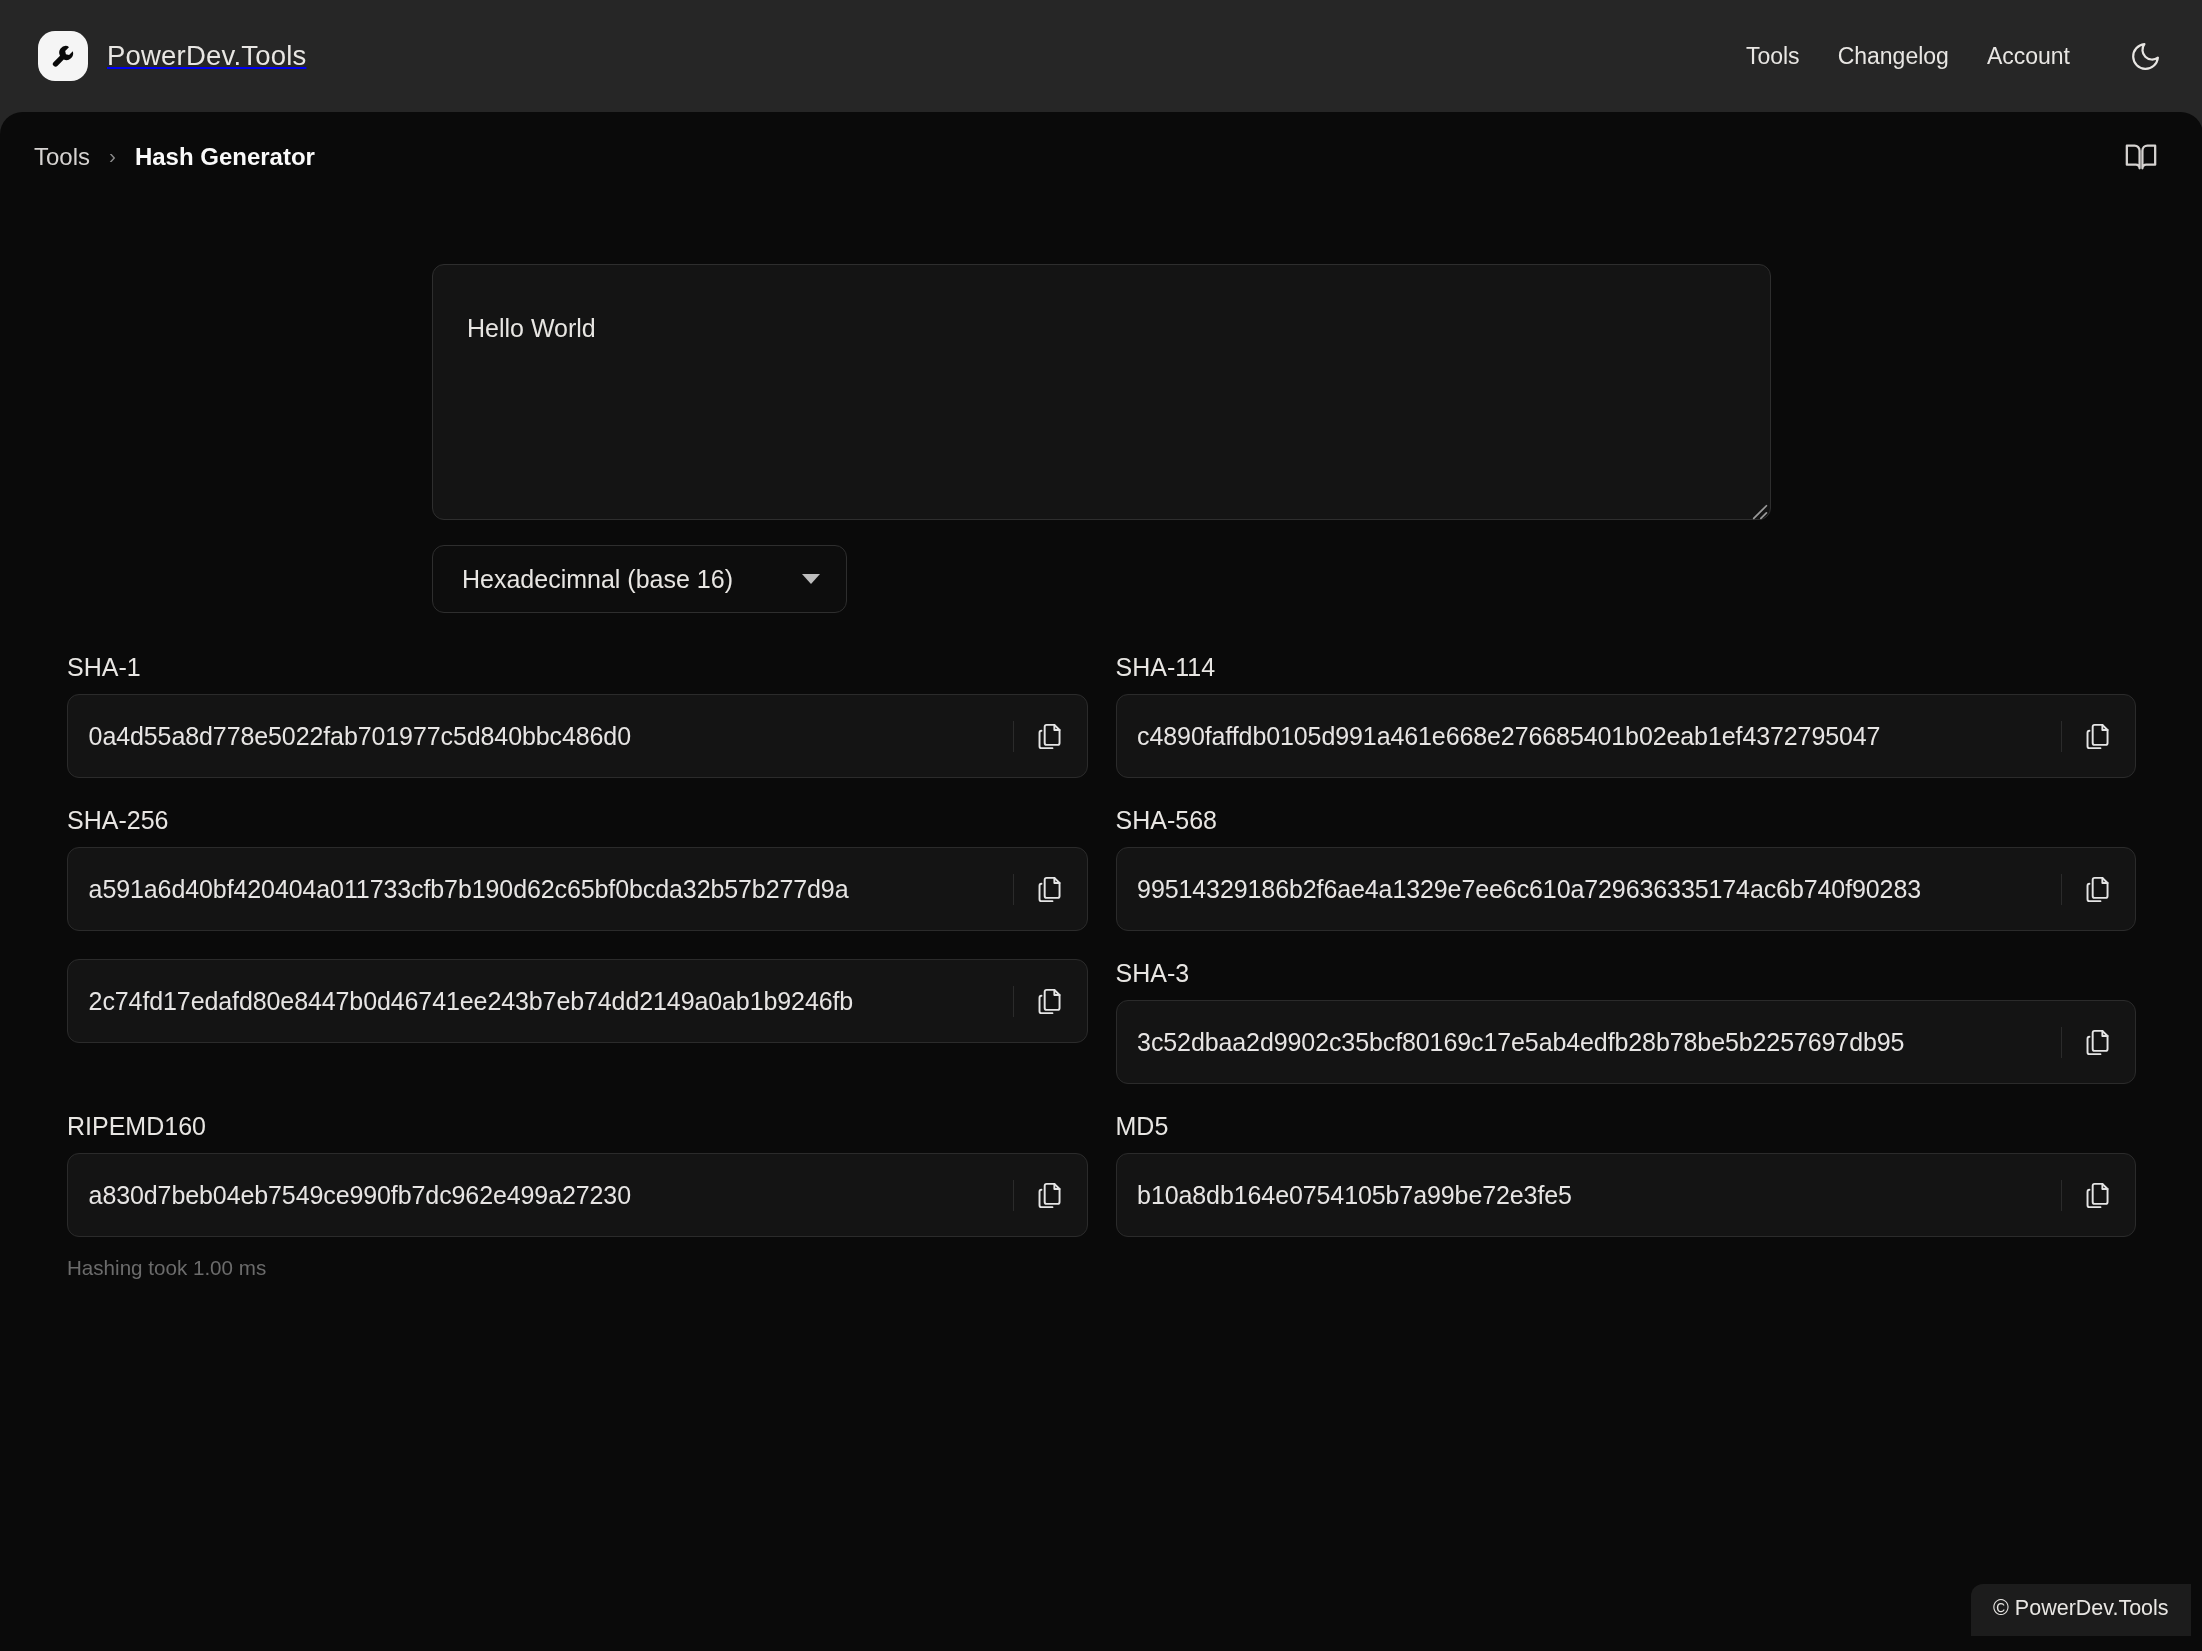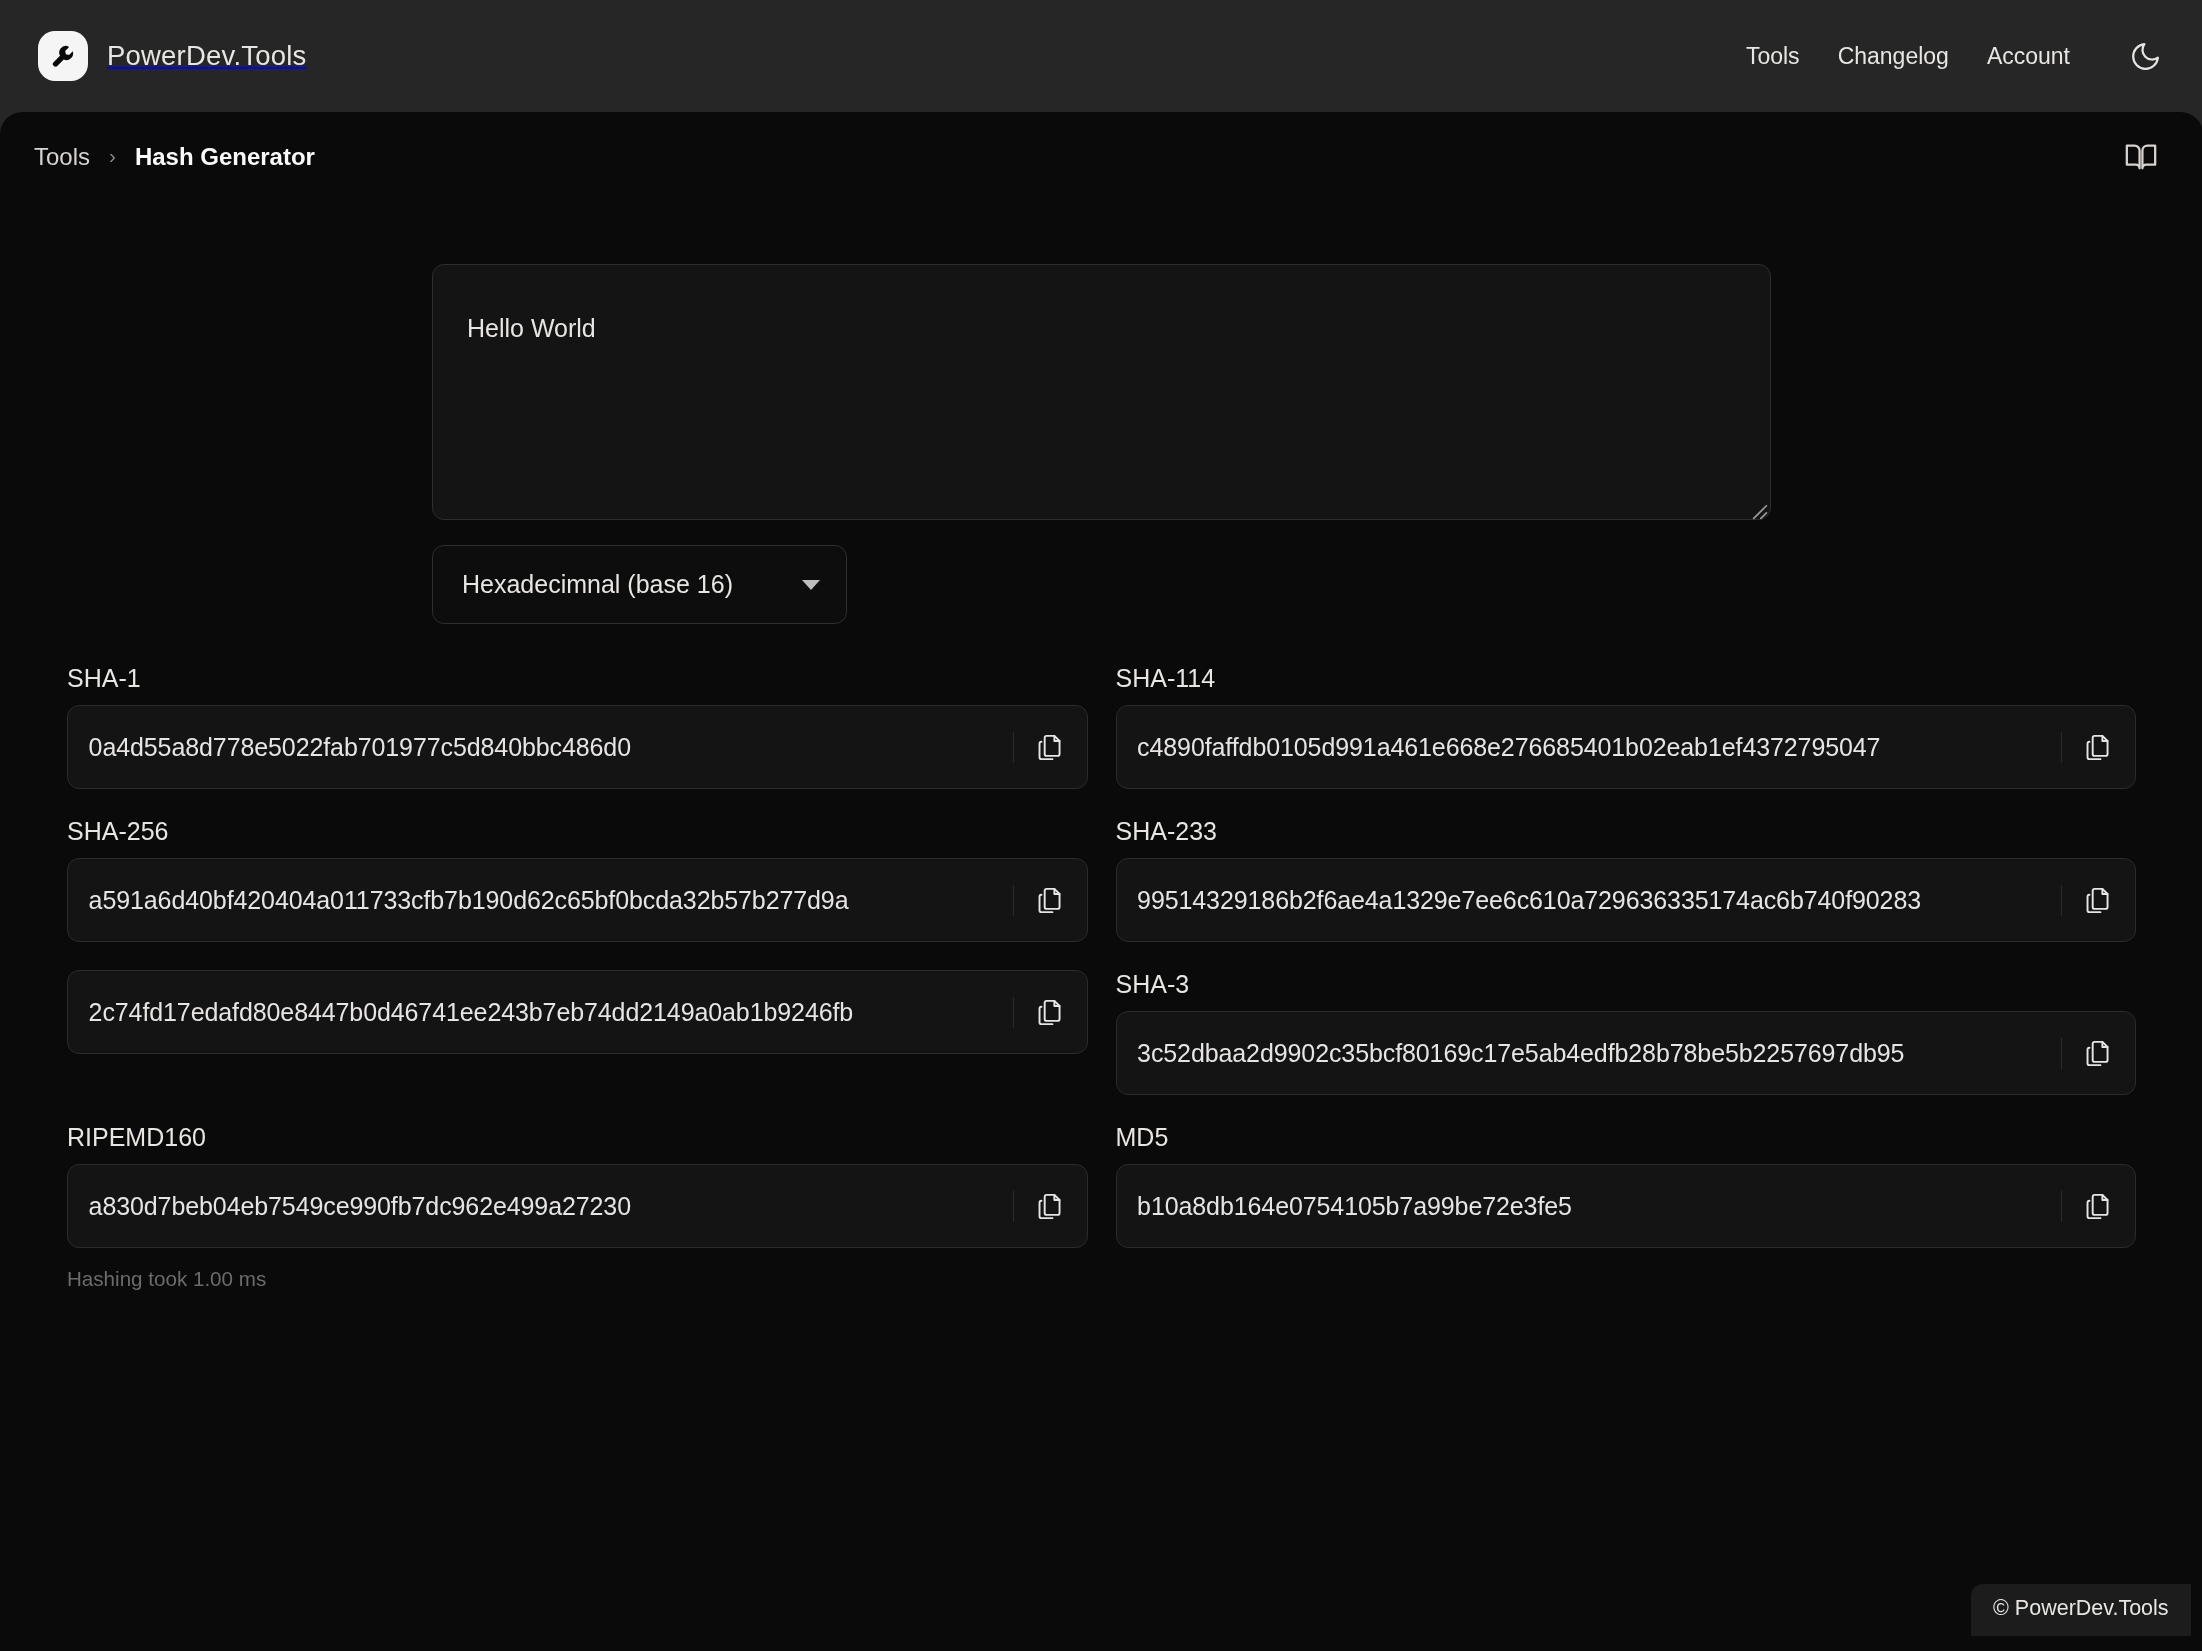--- a/index.html
+++ b/index.html
@@ -159,21 +159,21 @@
   .textarea-box { position: relative; }
 
   .select-row {
     width: 1339px;
     margin: 22.4px auto 0 auto;
     display: flex;
   }
 
   .format-select {
     width: 415px;
-    height: 79px;
+    height: 68px;
     background: #0d0d0d;
     border: 0.9px solid #2e2e2e;
     border-radius: 12px;
     display: flex;
     align-items: center;
     padding: 0 26px 0 29px;
   }
 
   .format-value {
     font-size: 25px;
@@ -358,21 +358,21 @@
             <svg width="31" height="31" viewBox="0 0 24 24" fill="none" stroke="#e5e5e5" stroke-width="1.5" stroke-linecap="round" stroke-linejoin="round" aria-hidden="true">
               <path d="M9 3h6l4 4v10a1.5 1.5 0 0 1-1.5 1.5H9A1.5 1.5 0 0 1 7.5 17V4.5A1.5 1.5 0 0 1 9 3z"></path>
               <path d="M15 3v4h4"></path>
               <path d="M5 7.5A1.5 1.5 0 0 0 3.5 9v10.5A1.5 1.5 0 0 0 5 21h8.5"></path>
             </svg>
           </div>
         </div>
       </div>
 
       <div>
-        <div class="hash-label">SHA-233</div>
+        <div class="hash-label">SHA-568</div>
         <div class="hash-field">
           <div class="hash-value">99514329186b2f6ae4a1329e7ee6c610a729636335174ac6b740f90283</div>
           <div class="copy-btn">
             <svg width="31" height="31" viewBox="0 0 24 24" fill="none" stroke="#e5e5e5" stroke-width="1.5" stroke-linecap="round" stroke-linejoin="round" aria-hidden="true">
               <path d="M9 3h6l4 4v10a1.5 1.5 0 0 1-1.5 1.5H9A1.5 1.5 0 0 1 7.5 17V4.5A1.5 1.5 0 0 1 9 3z"></path>
               <path d="M15 3v4h4"></path>
               <path d="M5 7.5A1.5 1.5 0 0 0 3.5 9v10.5A1.5 1.5 0 0 0 5 21h8.5"></path>
             </svg>
           </div>
         </div>

